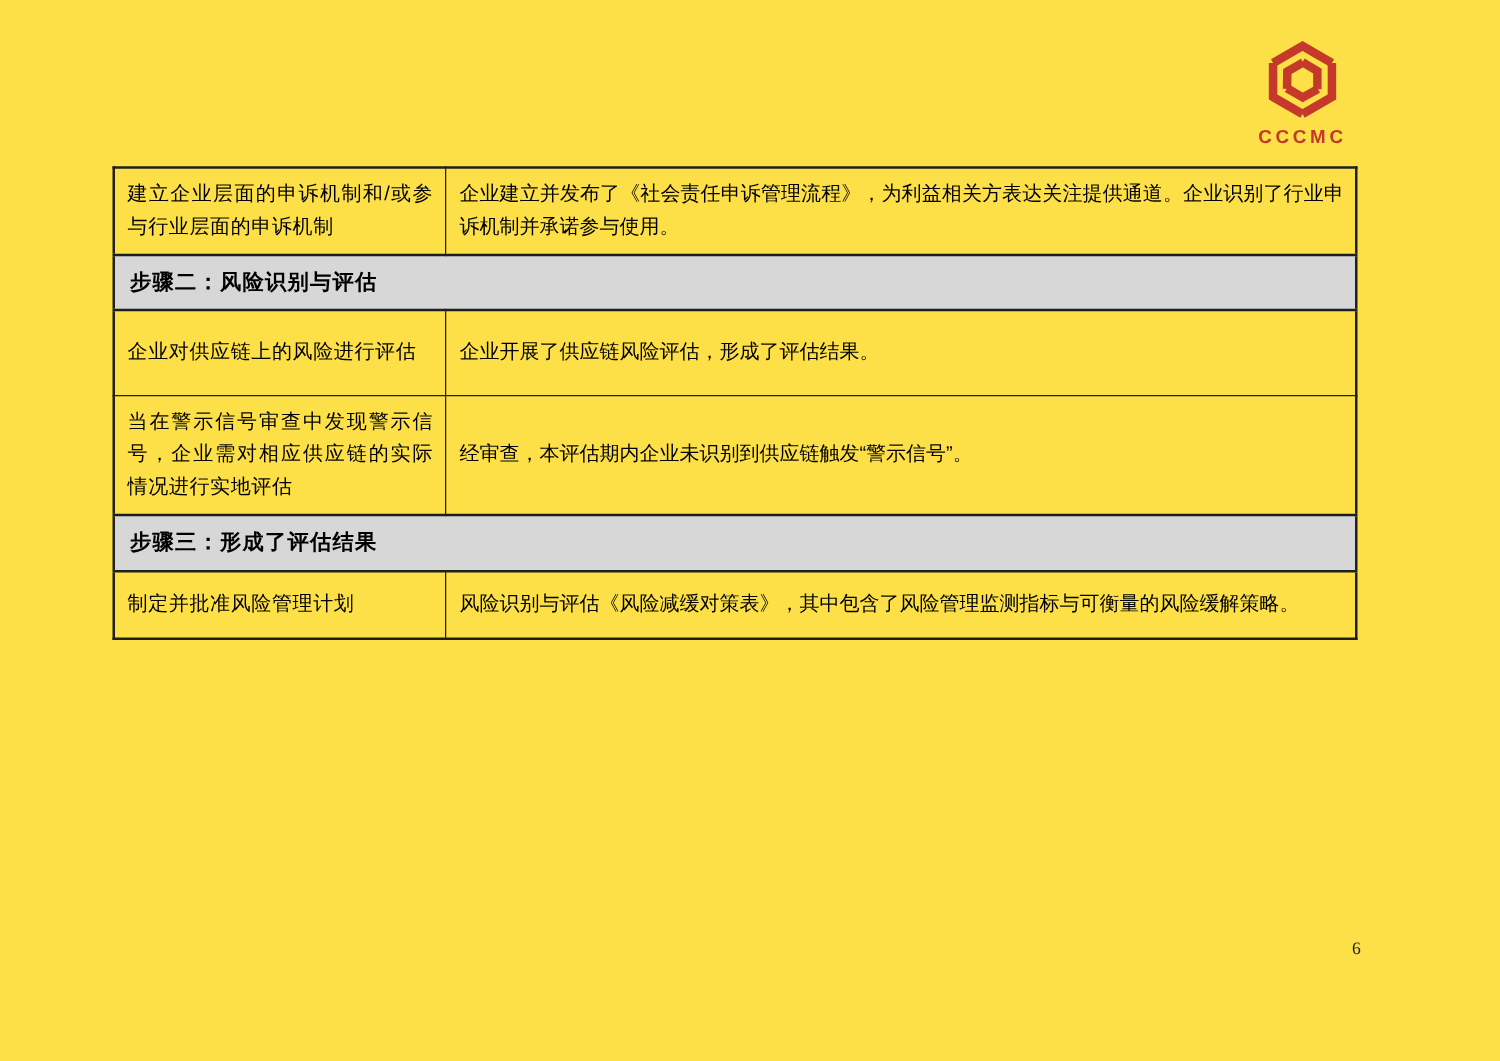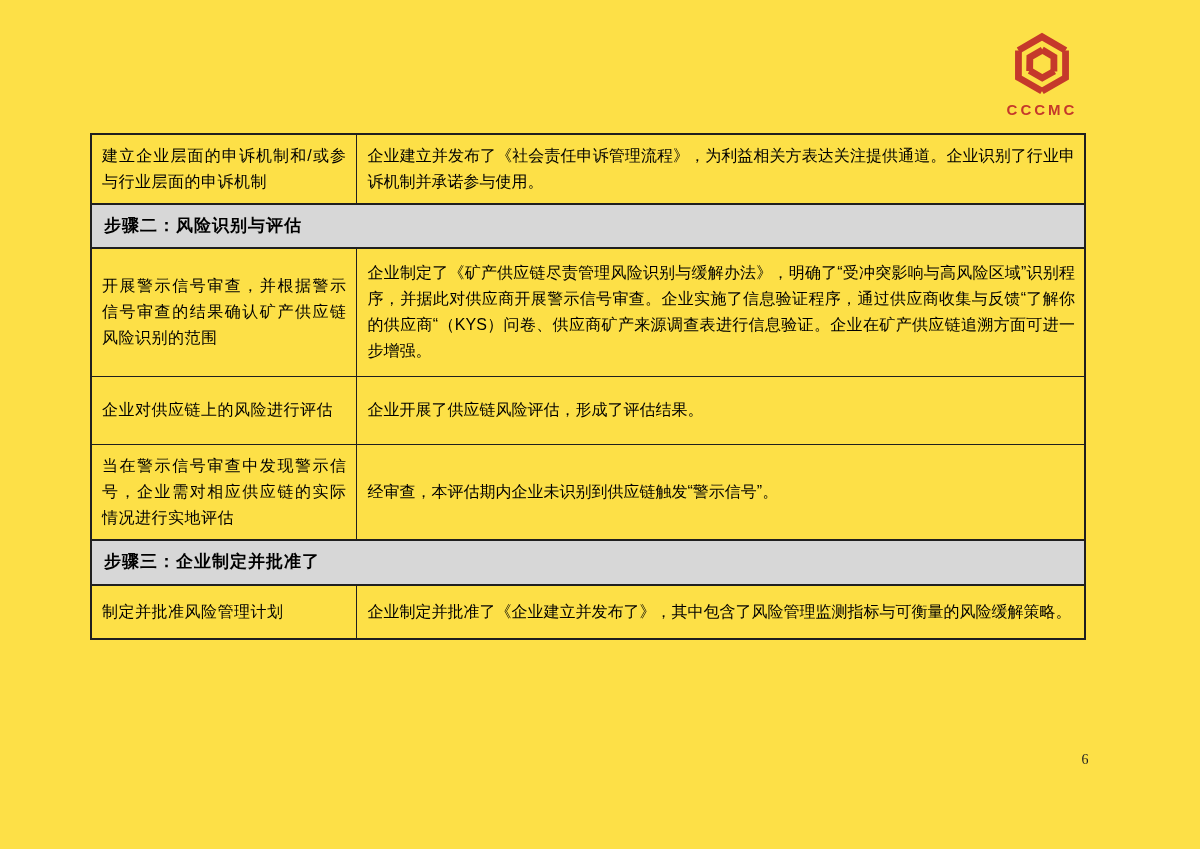--- a/index.html
+++ b/index.html
@@ -107,37 +107,33 @@
       <col style="width:729px">
     </colgroup>
     <tbody>
       <tr style="height:64px;">
         <td class="cell-left">建立企业层面的申诉机制和/或参与行业层面的申诉机制</td>
         <td class="cell-right">企业建立并发布了《社会责任申诉管理流程》，为利益相关方表达关注提供通道。企业识别了行业申诉机制并承诺参与使用。</td>
       </tr>
       <tr class="section-row" style="height:43px;">
         <td colspan="2">步骤二：风险识别与评估</td>
       </tr>
-      <tr style="height:128px;">
-        <td class="cell-left">开展警示信号审查，并根据警示信号审查的结果确认矿产供应链风险识别的范围</td>
-        <td class="cell-right">企业制定了《矿产供应链尽责管理风险识别与缓解办法》，明确了“受冲突影响与高风险区域”识别程序，并据此对供应商开展警示信号审查。企业实施了信息验证程序，通过供应商收集与反馈“了解你的供应商“（KYS）问卷、供应商矿产来源调查表进行信息验证。企业在矿产供应链追溯方面可进一步增强。</td>
-      </tr>
       <tr style="height:68px;">
         <td class="cell-left">企业对供应链上的风险进行评估</td>
         <td class="cell-right">企业开展了供应链风险评估，形成了评估结果。</td>
       </tr>
       <tr style="height:87px;">
         <td class="cell-left">当在警示信号审查中发现警示信号，企业需对相应供应链的实际情况进行实地评估</td>
         <td class="cell-right">经审查，本评估期内企业未识别到供应链触发“警示信号”。</td>
       </tr>
       <tr class="section-row" style="height:45px;">
-        <td colspan="2">步骤三：企业制定并批准了</td>
+        <td colspan="2">步骤三：形成了评估结果</td>
       </tr>
       <tr style="height:54px;">
         <td class="cell-left">制定并批准风险管理计划</td>
-        <td class="cell-right">企业制定并批准了《企业建立并发布了》，其中包含了风险管理监测指标与可衡量的风险缓解策略。</td>
+        <td class="cell-right">风险识别与评估《风险减缓对策表》，其中包含了风险管理监测指标与可衡量的风险缓解策略。</td>
       </tr>
     </tbody>
   </table>
 
   <div class="page-number">6</div>
 
 </div>
 
 </body></html>

